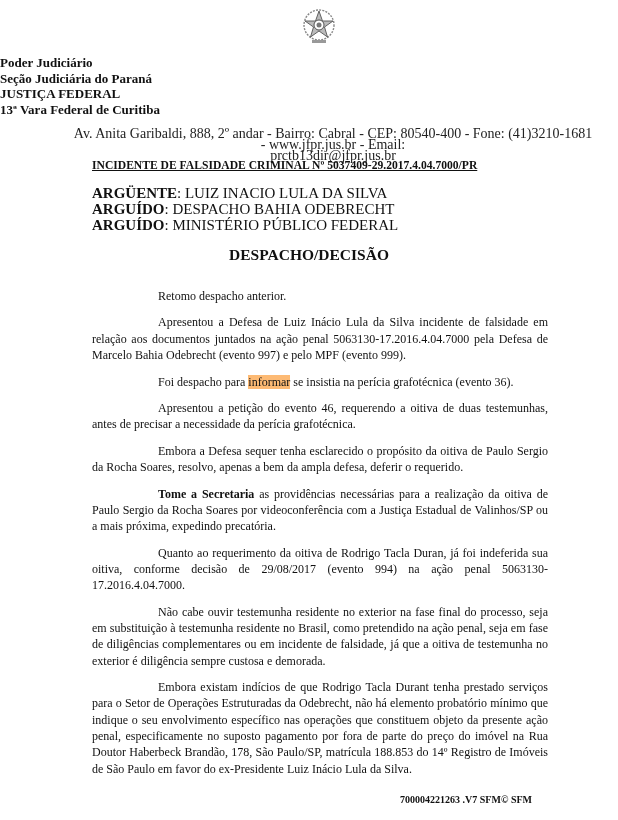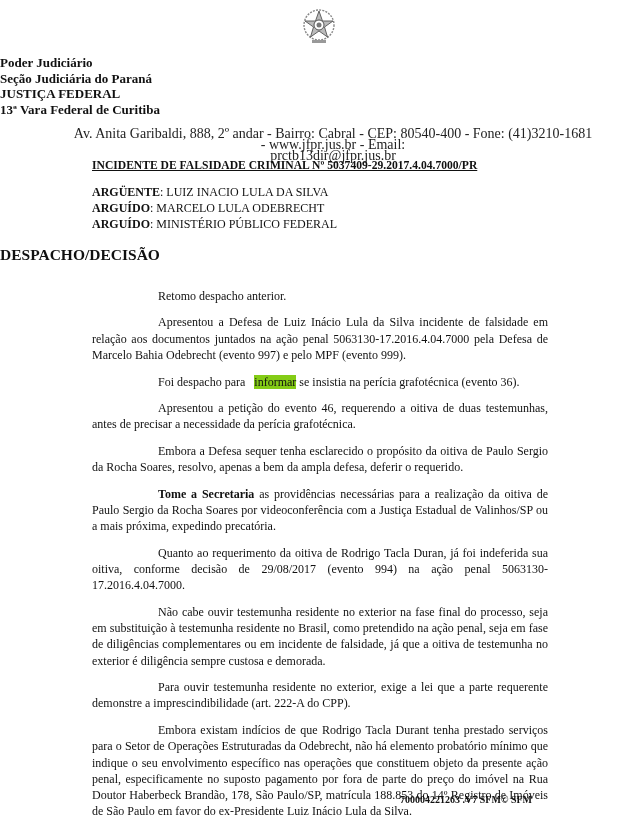--- a/index.html
+++ b/index.html
@@ -18,33 +18,33 @@
   .address {
     position: absolute; top: 128px; left: 73px; width: 520px; text-align: center;
     font-size: 14px; line-height: 11px; color: #222;
   }
   .case-title {
     position: absolute; top: 159px; left: 92px; font-weight: bold; font-size: 11.6px;
     white-space: nowrap;
     text-decoration: underline;
   }
   .party {
-    position: absolute; left: 92px; font-size: 12px; white-space: nowrap;
+    position: absolute; left: 92px; font-size: 15px; white-space: nowrap;
   }
   .party b { font-weight: bold; }
   .doc-title {
-    position: absolute; top: 246px; left: 0; width: 618px; text-align: left;
+    position: absolute; top: 246px; left: 0; width: 618px; text-align: center;
     font-weight: bold; font-size: 15.5px;
   }
   .body-text {
     position: absolute; left: 92px; width: 456px;
     font-size: 12px; line-height: 16.3px; text-align: justify;
   }
   .para { margin: 0 0 10.2px 0; text-indent: 66px; }
-  .highlight { background: #84cc16; margin-left: 6px; }
+  .highlight { background: #fdba74; }
   .footer-left {
     position: absolute; top: 820px; left: 92px; font-weight: bold; font-size: 11px;
   }
   .footer-right {
     position: absolute; top: 794px; right: 86px; font-weight: bold; font-size: 10px;
   }
 </style>
 </head>
 <body>
 
@@ -67,35 +67,34 @@
   <div>Av. Anita Garibaldi, 888, 2º andar - Bairro: Cabral - CEP: 80540-400 - Fone: (41)3210-1681 - www.jfpr.jus.br - Email:</div>
   <div>prctb13dir@jfpr.jus.br</div>
 </div>
 
 <div class="case-title">INCIDENTE DE FALSIDADE CRIMINAL Nº 5037409-29.2017.4.04.7000/PR</div>
 
 <div class="party" style="top:185px;">
   <b>ARGÜENTE</b><span>: LUIZ INACIO LULA DA SILVA</span>
 </div>
 <div class="party" style="top:201px;">
-  <b>ARGUÍDO</b><span>: MARCELO LULA ODEBRECHT</span>
+  <b>ARGUÍDO</b><span>: DESPACHO BAHIA ODEBRECHT</span>
 </div>
 <div class="party" style="top:217px;">
   <b>ARGUÍDO</b><span>: MINISTÉRIO PÚBLICO FEDERAL</span>
 </div>
 
 <div class="doc-title">DESPACHO/DECISÃO</div>
 
 <div class="body-text" style="top:288px;">
   <p class="para">Retomo despacho anterior.</p>
   <p class="para">Apresentou a Defesa de Luiz Inácio Lula da Silva incidente de falsidade em relação aos documentos juntados na ação penal 5063130-17.2016.4.04.7000 pela Defesa de Marcelo Bahia Odebrecht (evento 997) e pelo MPF (evento 999).</p>
   <p class="para"><span>Foi despacho para </span><span class="highlight">informar</span><span> se insistia na perícia grafotécnica (evento 36).</span></p>
   <p class="para">Apresentou a petição do evento 46, requerendo a oitiva de duas testemunhas, antes de precisar a necessidade da perícia grafotécnica.</p>
   <p class="para">Embora a Defesa sequer tenha esclarecido o propósito da oitiva de Paulo Sergio da Rocha Soares, resolvo, apenas a bem da ampla defesa, deferir o requerido.</p>
   <p class="para"><b>Tome a Secretaria</b><span> as providências necessárias para a realização da oitiva de Paulo Sergio da Rocha Soares por videoconferência com a Justiça Estadual de Valinhos/SP ou a mais próxima, expedindo precatória.</span></p>
   <p class="para">Quanto ao requerimento da oitiva de Rodrigo Tacla Duran, já foi indeferida sua oitiva, conforme decisão de 29/08/2017 (evento 994) na ação penal 5063130-17.2016.4.04.7000.</p>
   <p class="para">Não cabe ouvir testemunha residente no exterior na fase final do processo, seja em substituição à testemunha residente no Brasil, como pretendido na ação penal, seja em fase de diligências complementares ou em incidente de falsidade, já que a oitiva de testemunha no exterior é diligência sempre custosa e demorada.</p>
-  <p class="para">Para ouvir testemunha residente no exterior, exige a lei que a parte requerente demonstre a imprescindibilidade (art. 222-A do CPP).</p>
   <p class="para">Embora existam indícios de que Rodrigo Tacla Durant tenha prestado serviços para o Setor de Operações Estruturadas da Odebrecht, não há  elemento probatório mínimo que indique o seu envolvimento específico nas operações que constituem objeto da presente ação penal, especificamente no suposto pagamento por fora de parte do preço do imóvel na Rua Doutor Haberbeck Brandão, 178, São Paulo/SP, matrícula 188.853 do 14º Registro de Imóveis de São Paulo em favor do ex-Presidente Luiz Inácio Lula da Silva.</p>
 </div>
 
 <div class="footer-left">5037409-29.2017.4.04.7000</div>
 <div class="footer-right">700004221263 .V7 SFM© SFM</div>
 
 </body></html>

